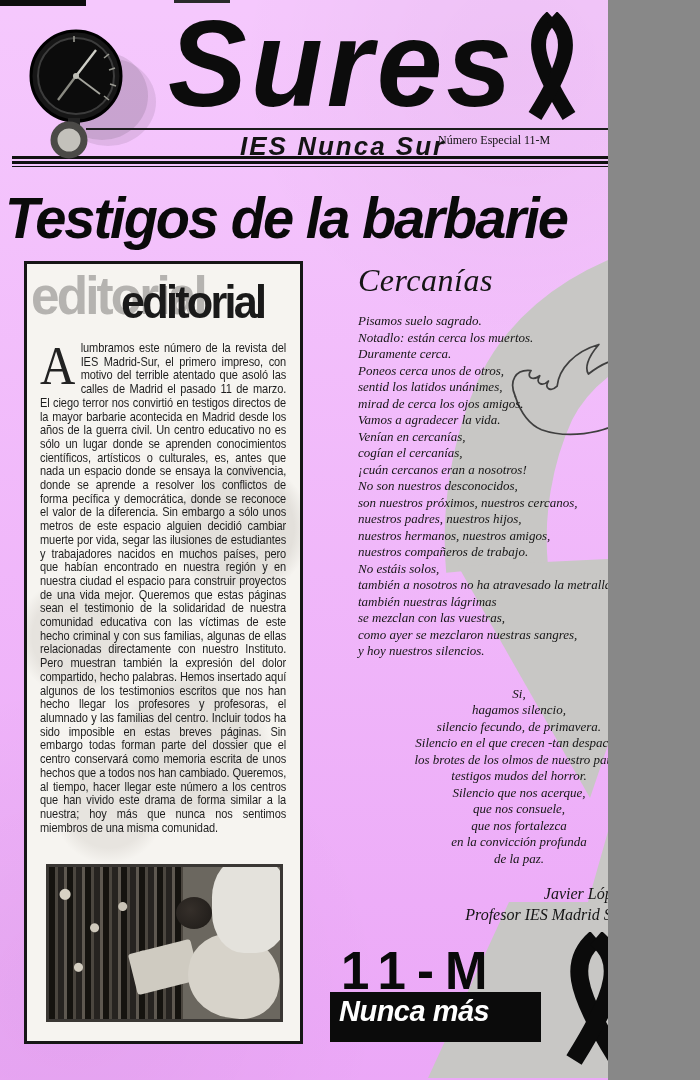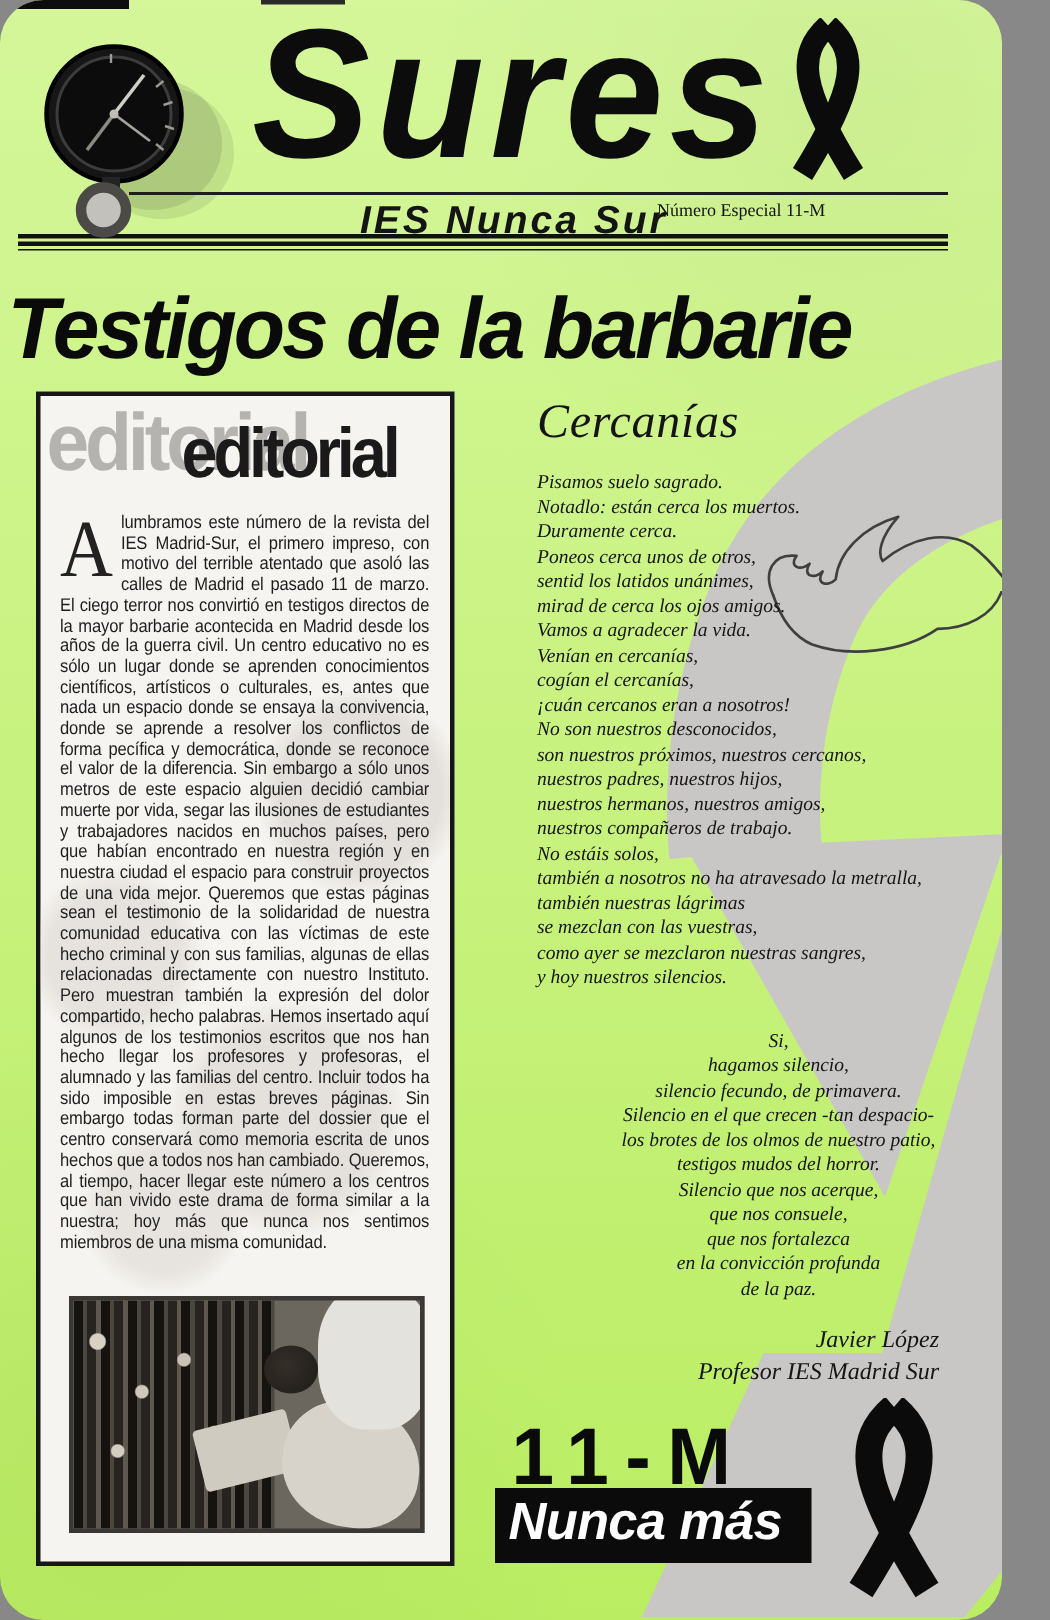--- a/index.html
+++ b/index.html
@@ -1,18 +1,18 @@
 <!DOCTYPE html>
 <html><head>
 <meta charset="utf-8">
 <style>
   html,body{margin:0;padding:0;background:#888;}
-  .page{position:relative;width:668px;height:1080px;overflow:hidden;
-        background:#bef264;
-        font-family:"Liberation Sans",sans-serif;color:#161616;border-radius:29px;}
+  .page{position:relative;width:608px;height:1080px;overflow:hidden;
+        background:#f0abfc;
+        font-family:"Liberation Sans",sans-serif;color:#161616;}
   .page::before{content:"";position:absolute;inset:0;z-index:0;
         background:
           radial-gradient(circle at 12% 92%, rgba(0,0,0,.035), transparent 28%),
           radial-gradient(circle at 85% 6%, rgba(0,0,0,.03), transparent 25%),
           linear-gradient(180deg, rgba(255,255,255,.35), rgba(0,0,0,.02));}
   .decor{position:absolute;inset:0;z-index:1;pointer-events:none;}
   
   .bar-a{position:absolute;left:0;top:0;width:86px;height:6px;background:#0d0d0d;z-index:3;}
   .bar-b{position:absolute;left:174px;top:0;width:56px;height:3px;background:#2a2a2a;z-index:3;}
   
@@ -83,21 +83,21 @@
   .stanza.s1{margin-top:17px;}
   .stanza.s2{margin-top:26px;text-align:center;}
   .signature{white-space:pre-line;margin-top:16px;text-align:right;padding-right:54px;
         font-size:16px;line-height:21px;}
   .dove{position:absolute;left:498px;top:326px;z-index:4;}
   
   .banner-label{position:absolute;left:341px;top:944px;z-index:4;
         font-size:51px;font-weight:bold;letter-spacing:11px;color:#0a0a0a;line-height:1;
         transform:scaleY(1.05);transform-origin:left top;}
   .slogan-box{position:absolute;left:330px;top:992px;width:211px;height:50px;background:#0b0b0b;z-index:4;}
-  .slogan{position:absolute;left:9px;top:4px;font-size:35px;font-weight:bold;font-style:italic;
+  .slogan{position:absolute;left:9px;top:4px;font-size:29px;font-weight:bold;font-style:italic;
         color:#fff;letter-spacing:-0.5px;line-height:1.1;}
   .ribbon-l{position:absolute;left:548px;top:932px;z-index:4;}
 </style>
 </head>
 <body>
 
 <div class="page">
 
   <svg class="decor" width="700" height="1080" viewBox="0 0 700 1080">
     <path d="M715,282 C620,298 556,338 526,398 C501,452 492,514 497,568" fill="none" stroke="#c8c7c5" stroke-width="102"></path>

